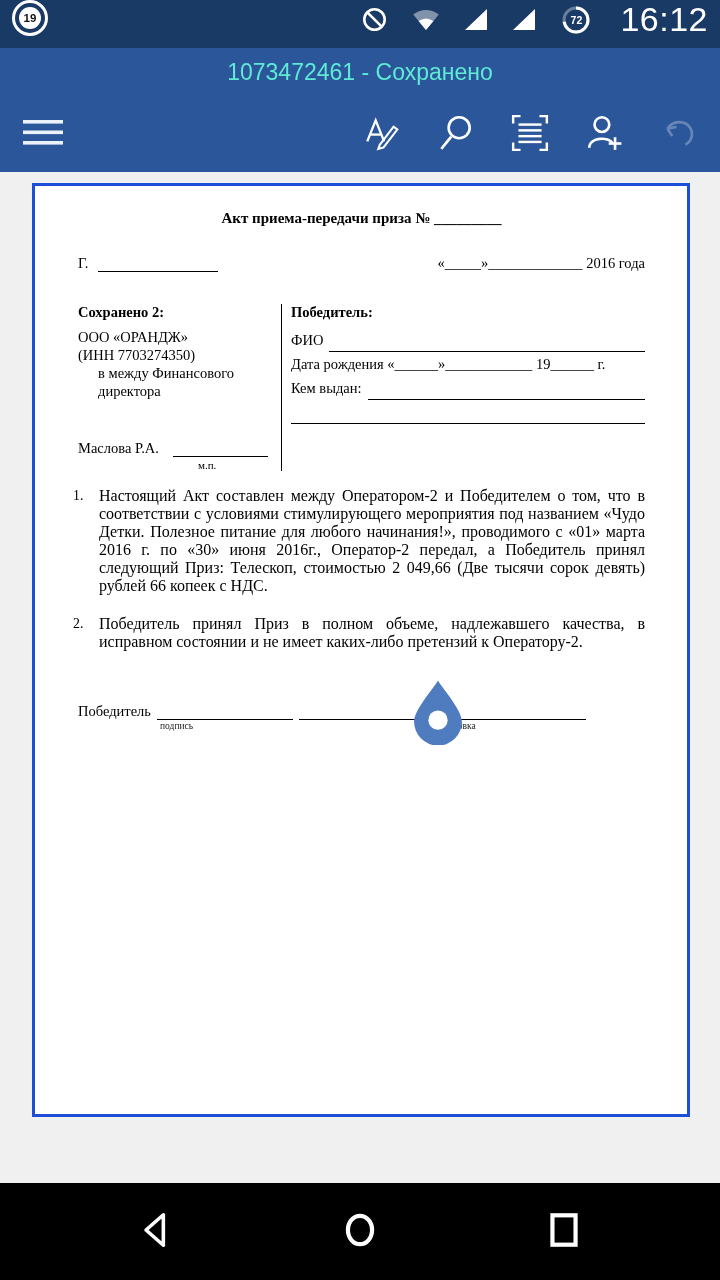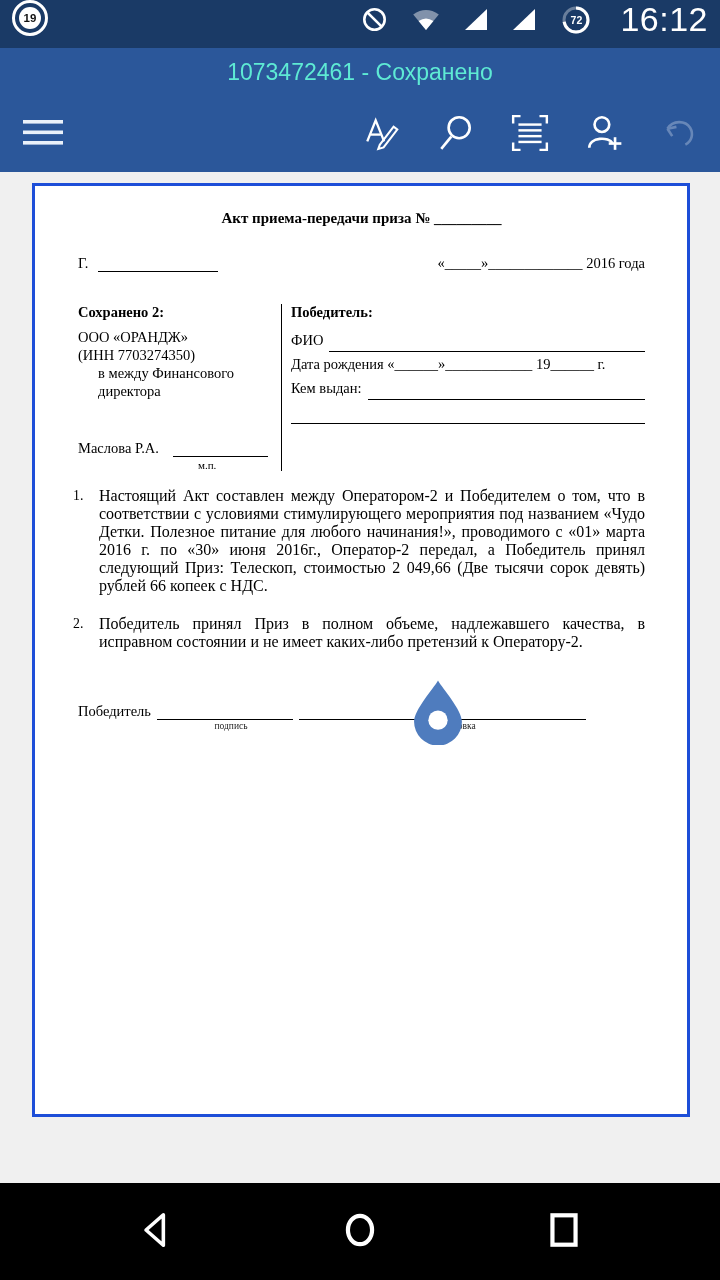--- a/index.html
+++ b/index.html
@@ -75,21 +75,21 @@
   .clause .num { width:26px; flex:none; font-size:13.8px; line-height:18.5px; }
   .clause .txt { flex:1; text-align:justify; font-size:16px; line-height:18px; }
   
   .sig-block { margin-top:52px; }
   .sig-row { display:flex; align-items:flex-end; }
   .sig-label { white-space:nowrap; }
   .sig-line1 { width:136px; border-bottom:1.5px solid #000; height:16px; margin-left:6px; }
   .sig-line2 { width:287px; border-bottom:1.5px solid #000; height:16px; margin-left:6px; }
   .sig-subs { display:flex; font-size:9.5px; color:#222; margin-top:1px; }
   .sig-subs .sp { width:82px; flex:none; }
-  .sig-subs .s1 { width:142px; text-align:center; flex:none; }
+  .sig-subs .s1 { width:142px; text-align:left; flex:none; }
   .sig-subs .s2 { width:293px; text-align:center; flex:none; }
   .drop { position:absolute; left:375px; top:493px; }
   
   .nav-bar {
     position:absolute; left:0; bottom:0; width:720px; height:97px; background:#000;
     display:flex; align-items:center; justify-content:center; gap:162px;
   }
   .nav-btn { background:none; border:none; padding:0; cursor:pointer; }
 </style>
 </head>

